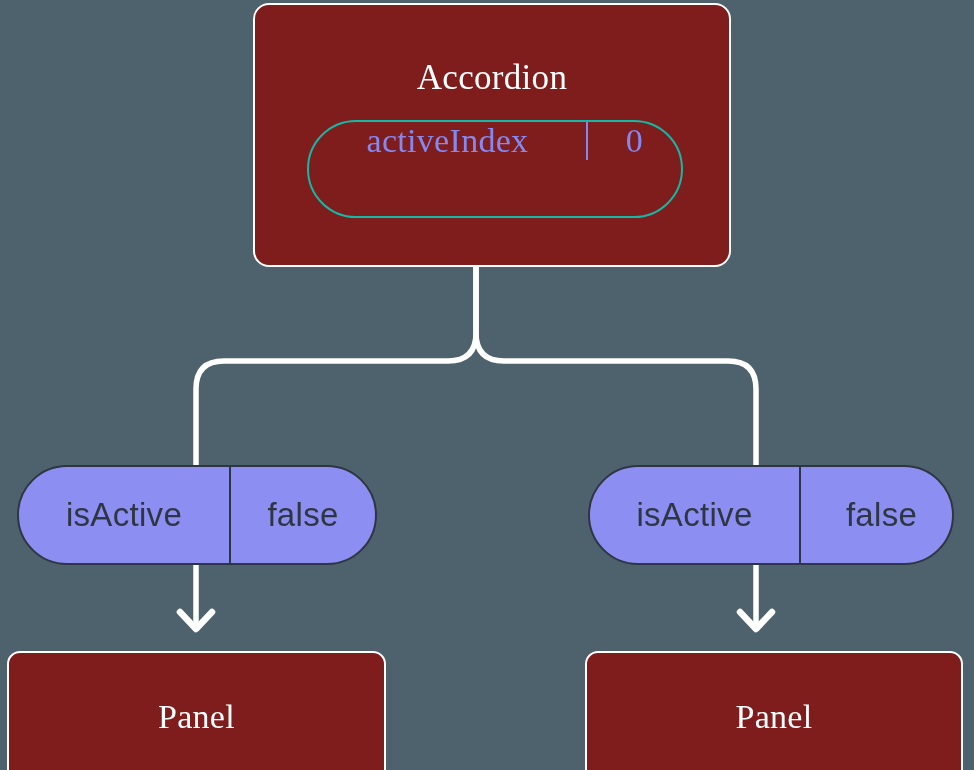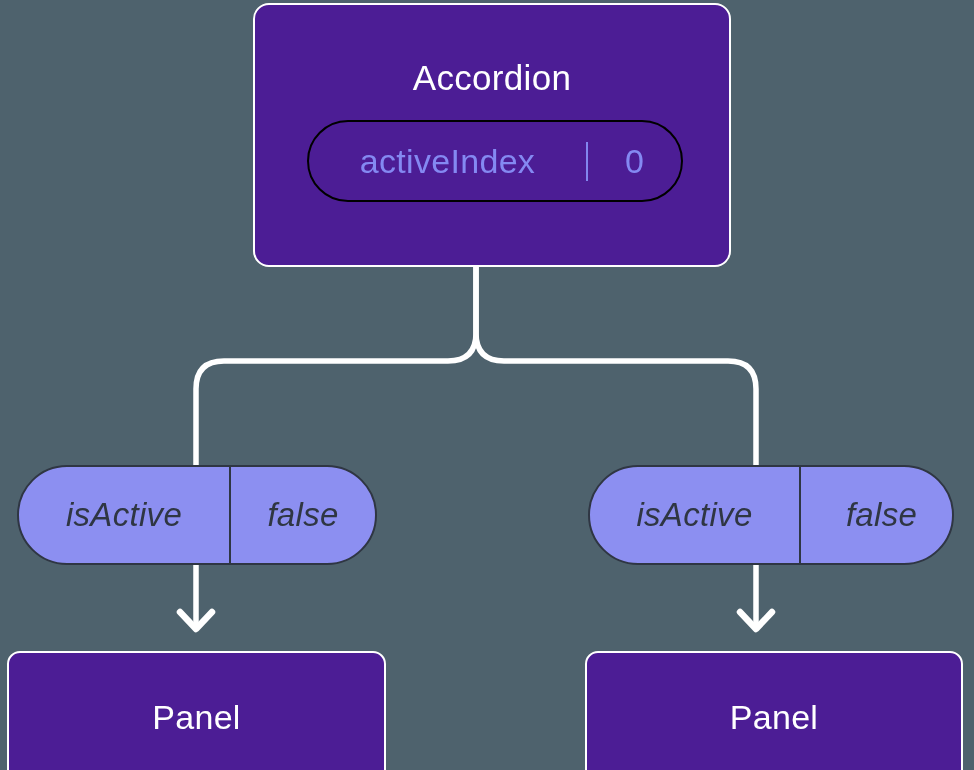--- a/index.html
+++ b/index.html
@@ -34,23 +34,24 @@
     fill: none;
     stroke: #ffffff;
     stroke-width: 6.5;
     stroke-linecap: round;
     stroke-linejoin: round;
   }
 
   
   .node {
     position: absolute;
-    background: #4c1d95;
+    background: #7f1d1d;
     border: 2.5px solid #ffffff;
     z-index: 1;
+    font-family: Liberation Serif, serif;
   }
   .node-root {
     left: 253px; top: 3px;
     width: 478px; height: 264px;
     border-radius: 16px;
   }
   .node-title {
     position: absolute;
     left: 0; right: 0;
     top: 52px;
@@ -60,25 +61,25 @@
     color: #ffffff;
     font-size: 35px;
     font-weight: 500;
     letter-spacing: 0.3px;
   }
 
   
   .state-pill {
     position: absolute;
     left: 52px; top: 115px;
-    width: 376px; height: 82px;
-    border: 2px solid #000000;
+    width: 376px; height: 98px;
+    border: 2px solid #14b8a6;
     border-radius: 49px;
     display: flex;
-    align-items: center;
+    align-items: flex-start;
     overflow: hidden;
   }
   .state-pill .seg {
     display: flex;
     align-items: center;
     justify-content: center;
     color: #8489f2;
     font-size: 34px;
     font-weight: 500;
     letter-spacing: 0.3px;
@@ -91,21 +92,20 @@
     position: absolute;
     top: 465px;
     height: 100px;
     background: #8c8ff1;
     border: 2.5px solid #2f3643;
     border-radius: 50px;
     display: flex;
     align-items: stretch;
     overflow: hidden;
     z-index: 1;
-    font-style: italic;
   }
   .prop-pill .seg {
     display: flex;
     align-items: center;
     justify-content: center;
     color: #2f3643;
     font-size: 33px;
     font-weight: 500;
     letter-spacing: 0.3px;
   }

